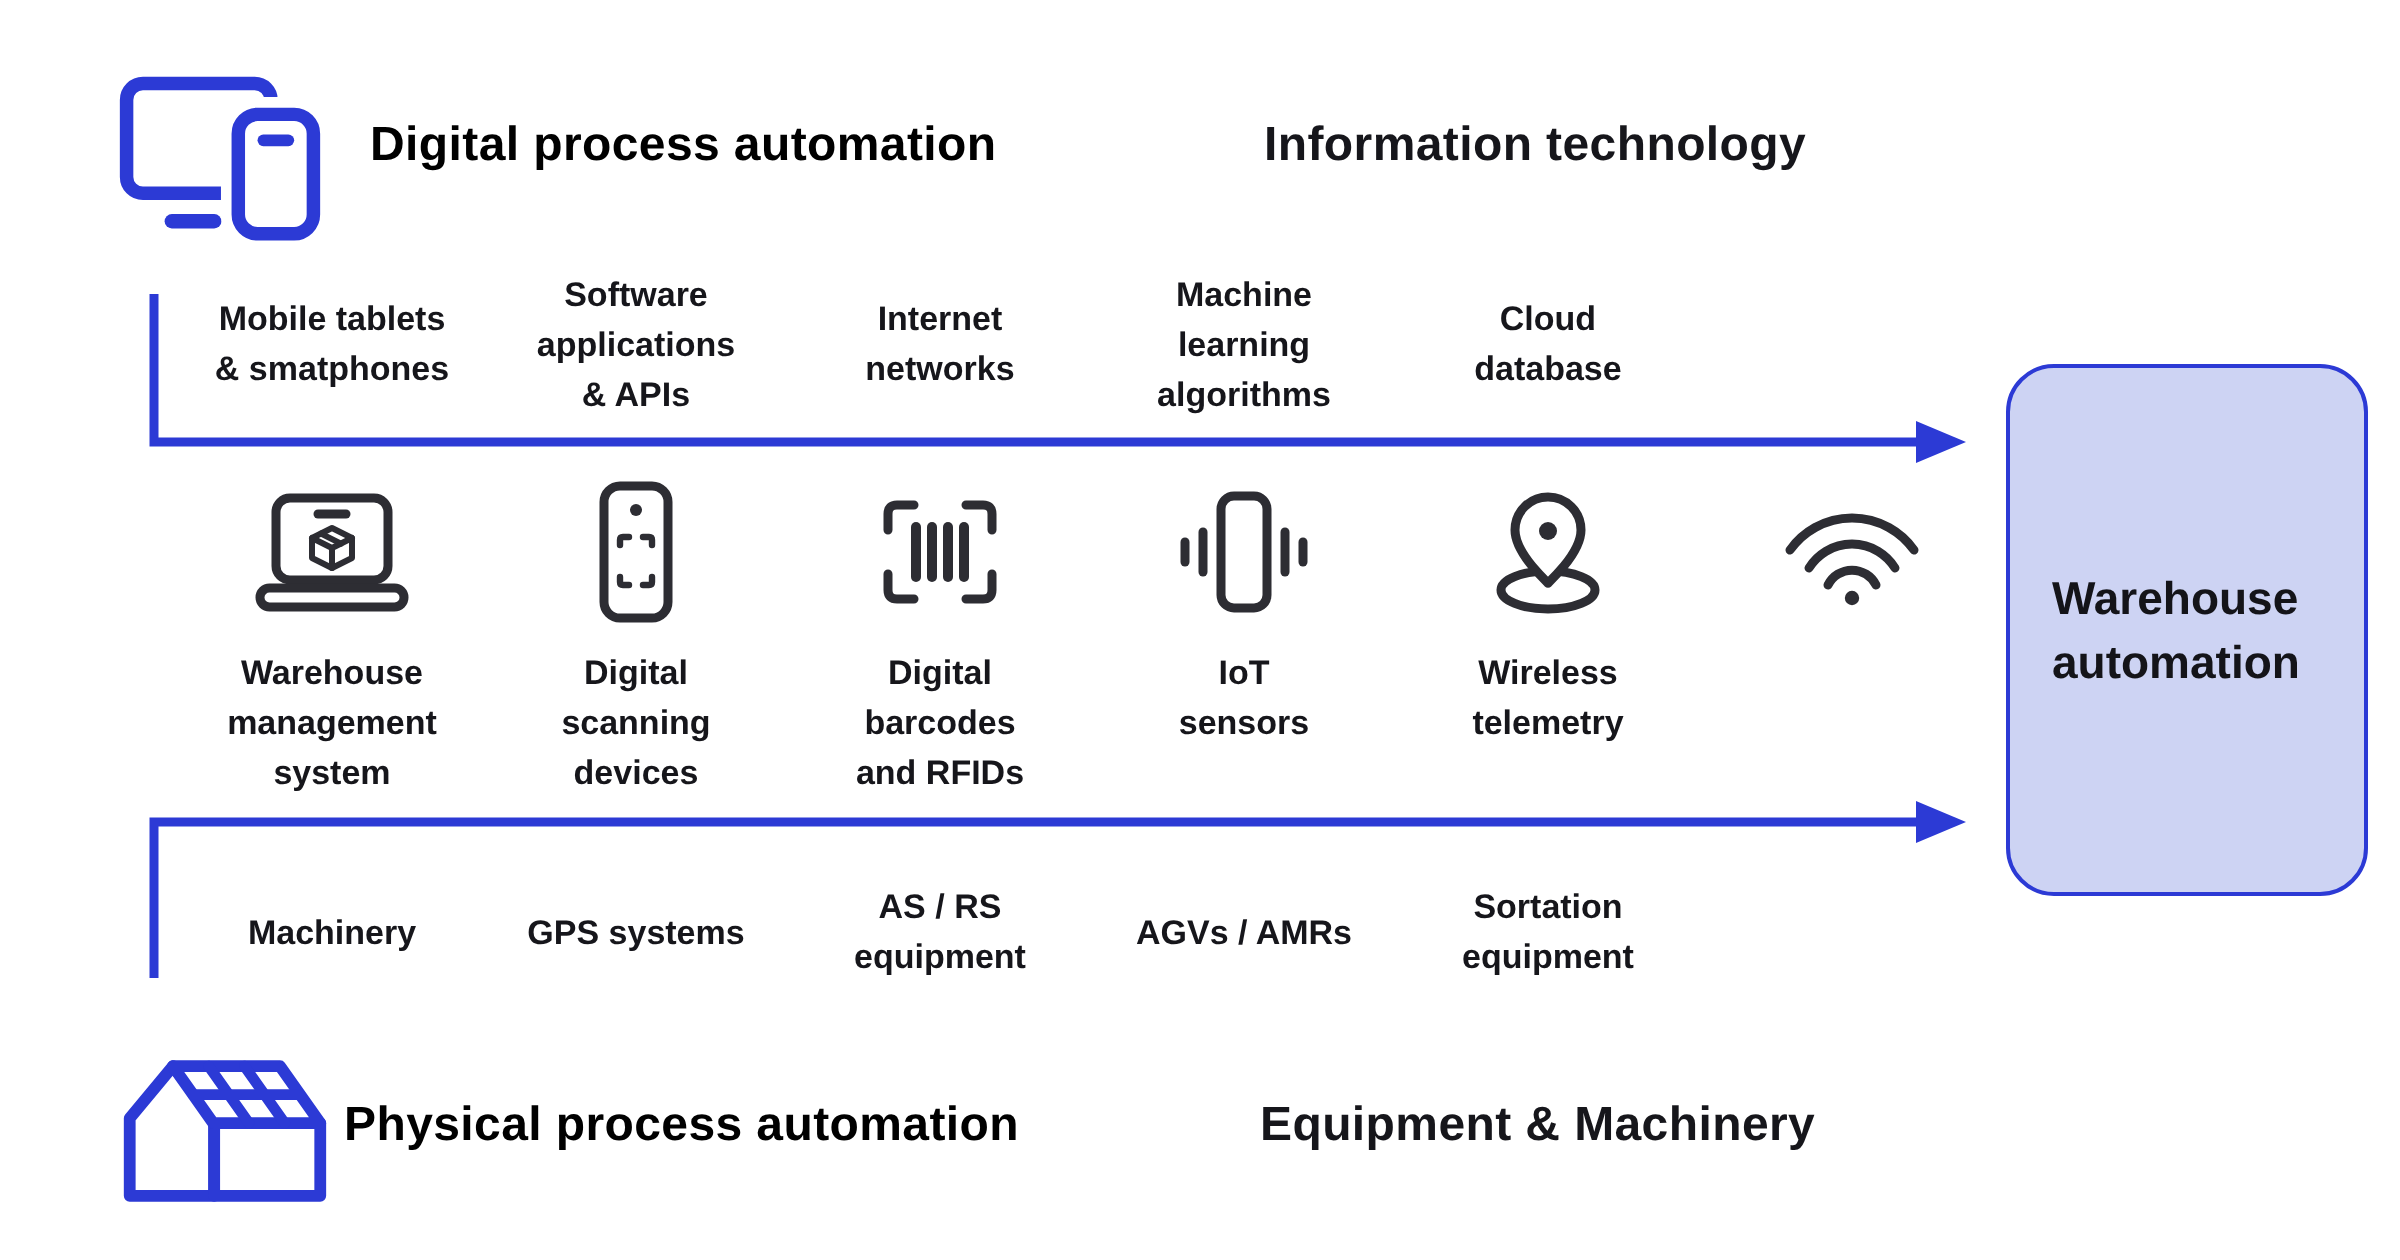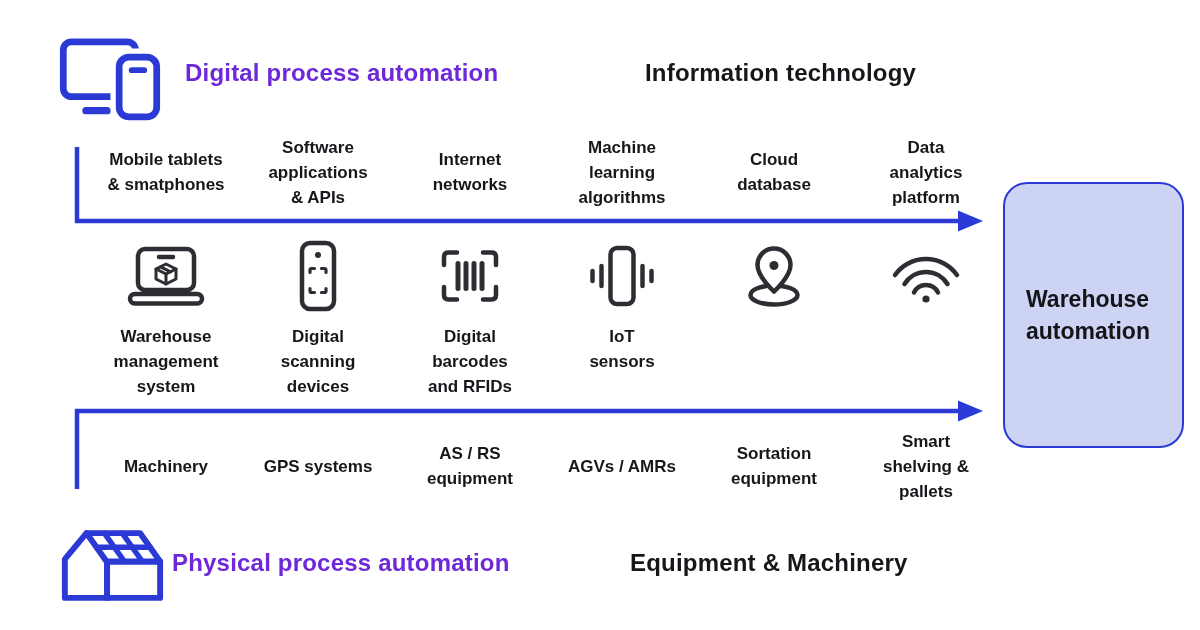--- a/index.html
+++ b/index.html
@@ -1,20 +1,20 @@
 <!DOCTYPE html>
 <html><head>
 <meta charset="utf-8">
 <style>
   * { margin:0; padding:0; box-sizing:border-box; }
   body { background:#ffffff; font-family:"Liberation Sans", sans-serif; }
   .canvas { position:relative; width:1200px; height:630px; background:#ffffff; color:#16161b; overflow:hidden; }
 
   .hdr { position:absolute; font-size:24px; font-weight:700; letter-spacing:.2px; white-space:nowrap; }
-  .hdr.blue { color:#6d28d9; }
+  .hdr.blue { color:#000000; }
 
   .grid-row { position:absolute; left:90px; width:912px; display:grid; grid-template-columns:repeat(6,1fr); }
   .cell { display:flex; align-items:center; justify-content:center; text-align:center;
           white-space:pre-line; font-size:17px; line-height:25px; font-weight:600; color:#16161b; }
   #row-it     { top:124px; height:96px; }
   #row-icons  { top:232px; height:88px; }
   #row-tech   { top:324px; height:84px; }
   #row-tech .cell { align-items:flex-start; }
   #row-eq     { top:418px; height:96px; }
 
@@ -40,38 +40,35 @@
     <svg width="104" height="94" viewBox="0 0 108 96" fill="none">
       <rect x="5.5" y="13.5" width="75" height="57" rx="8.5" stroke="#2c3ad5" stroke-width="7"></rect>
       <line x1="29" y1="85" x2="51" y2="85" stroke="#2c3ad5" stroke-width="7.5" stroke-linecap="round"></line>
       <rect x="63.5" y="29.5" width="39" height="62" rx="10" stroke="#ffffff" stroke-width="18" fill="#ffffff"></rect>
       <rect x="63.5" y="29.5" width="39" height="62" rx="10" stroke="#2c3ad5" stroke-width="7" fill="#ffffff"></rect>
       <line x1="76.5" y1="43" x2="89.5" y2="43" stroke="#2c3ad5" stroke-width="6" stroke-linecap="round"></line>
     </svg>
   </div>
 
   <div class="hdr blue" style="left:185px; top:59px;">Digital process automation</div>
-  <div class="hdr" style="left:645px; top:59px;">Information technology</div>
+  <div class="hdr" style="left:632px; top:59px;">Information technology</div>
 
   <div class="grid-row" id="row-it">
     <div class="cell">Mobile tablets
 &amp; smatphones</div>
     <div class="cell">Software
 applications
 &amp; APIs</div>
     <div class="cell">Internet
 networks</div>
     <div class="cell">Machine
 learning
 algorithms</div>
     <div class="cell">Cloud
 database</div>
-    <div class="cell">Data
-analytics
-platform</div>
   </div>
 
   <svg class="arrows">
     <path d="M77 147 L77 221 L960 221" stroke="#2c3ad5" stroke-width="4.5" fill="none"></path>
     <polygon points="958,210.5 983,221 958,231.5" fill="#2c3ad5"></polygon>
     <path d="M77 489 L77 411 L960 411" stroke="#2c3ad5" stroke-width="4.5" fill="none"></path>
     <polygon points="958,400.5 983,411 958,421.5" fill="#2c3ad5"></polygon>
   </svg>
 
   <div class="grid-row" id="row-icons">
@@ -139,33 +136,32 @@
 management
 system</div>
     <div class="cell">Digital
 scanning
 devices</div>
     <div class="cell">Digital
 barcodes
 and RFIDs</div>
     <div class="cell">IoT
 sensors</div>
+    <div class="cell">Wireless
+telemetry</div>
   </div>
 
   <div class="grid-row" id="row-eq">
     <div class="cell">Machinery</div>
     <div class="cell">GPS systems</div>
     <div class="cell">AS / RS
 equipment</div>
     <div class="cell">AGVs / AMRs</div>
     <div class="cell">Sortation
 equipment</div>
-    <div class="cell">Smart
-shelving &amp;
-pallets</div>
   </div>
 
   <div class="corner-icon" id="warehouse-icon-wrap">
     <svg width="110" height="77" viewBox="0 0 112 78" fill="none" stroke="#2c3ad5" stroke-linejoin="round" stroke-linecap="round">
       <path d="M8 73 V33.5 L30 7 L51 34 V73 Z" fill="#ffffff" stroke-width="6"></path>
       <rect x="51" y="36" width="54" height="37" fill="#ffffff" stroke-width="6"></rect>
       <path d="M30 7 L84.5 7 L105 36 L50.5 36 Z" fill="#ffffff" stroke-width="6"></path>
       <path d="M48.2 7 L68.7 36" stroke-width="5.5"></path>
       <path d="M66.4 7 L86.9 36" stroke-width="5.5"></path>
       <path d="M40.2 21.5 H94.7" stroke-width="5.5"></path>

